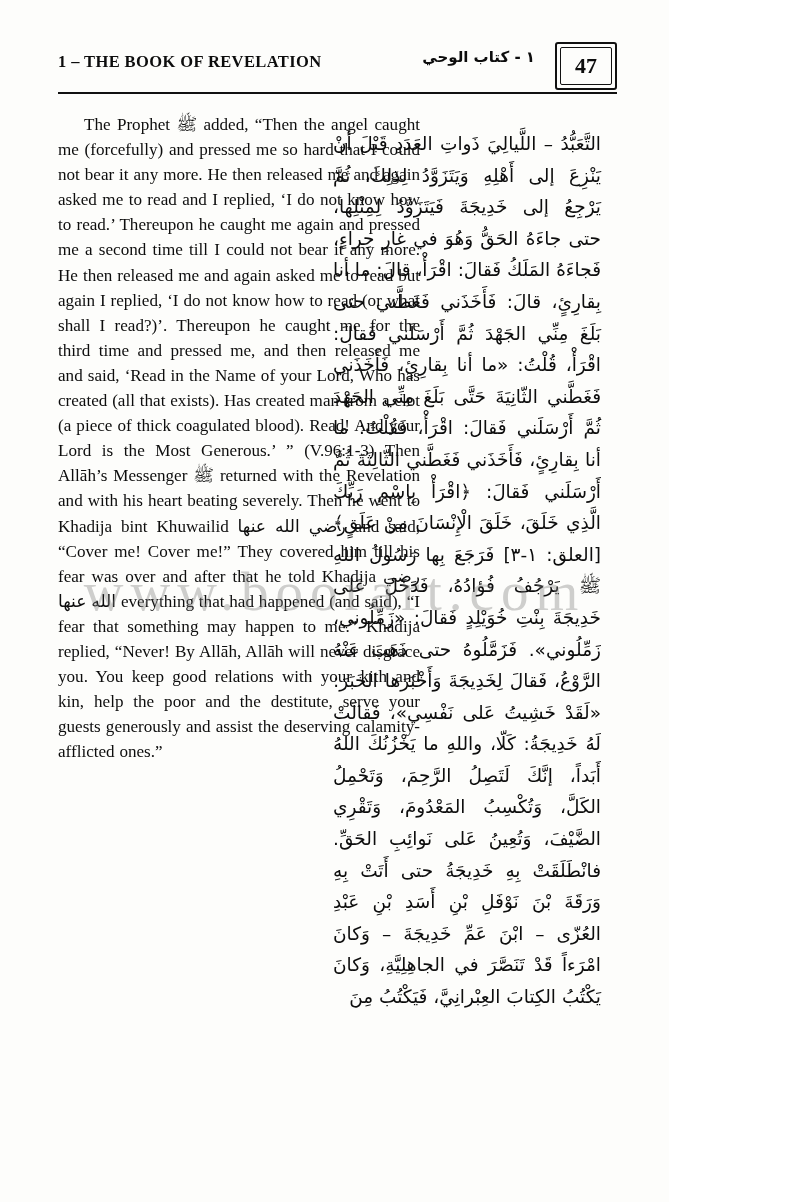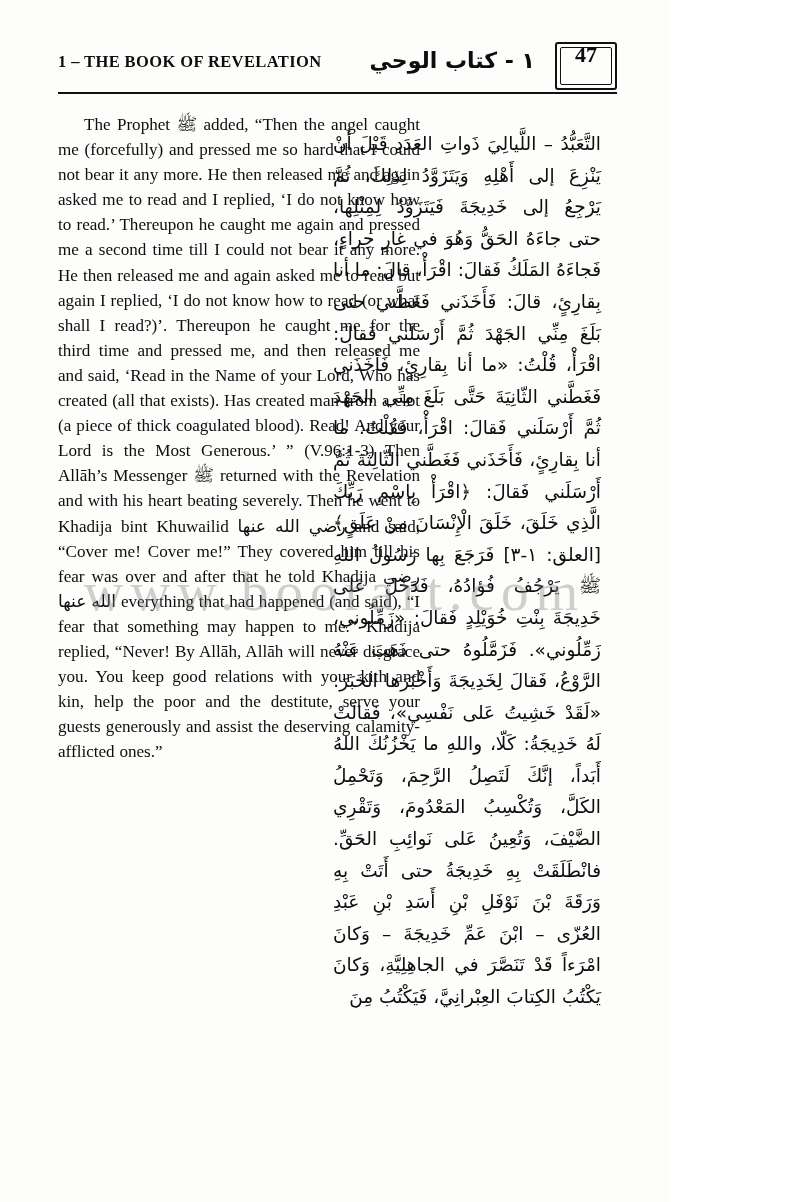--- a/index.html
+++ b/index.html
@@ -34,34 +34,34 @@
     font-weight: bold;
     letter-spacing: 0.4px;
     white-space: nowrap;
   }
   .header-arabic {
     position: absolute;
     right: 82px;
     top: 4px;
     direction: rtl;
     font-family: "DejaVu Sans", sans-serif;
-    font-size: 22px;
+    font-size: 15px;
     font-weight: bold;
     white-space: nowrap;
   }
   .page-number-box {
     position: absolute;
     right: 0;
     top: -2px;
     width: 58px;
     height: 44px;
     border: 2.5px solid #111;
     border-radius: 3px;
     display: flex;
-    align-items: flex-start;
+    align-items: center;
     justify-content: center;
   }
   .page-number-box .inner {
     position: absolute;
     left: 3px;
     right: 3px;
     top: 3px;
     bottom: 3px;
     border: 1px solid #111;
     border-radius: 2px;

